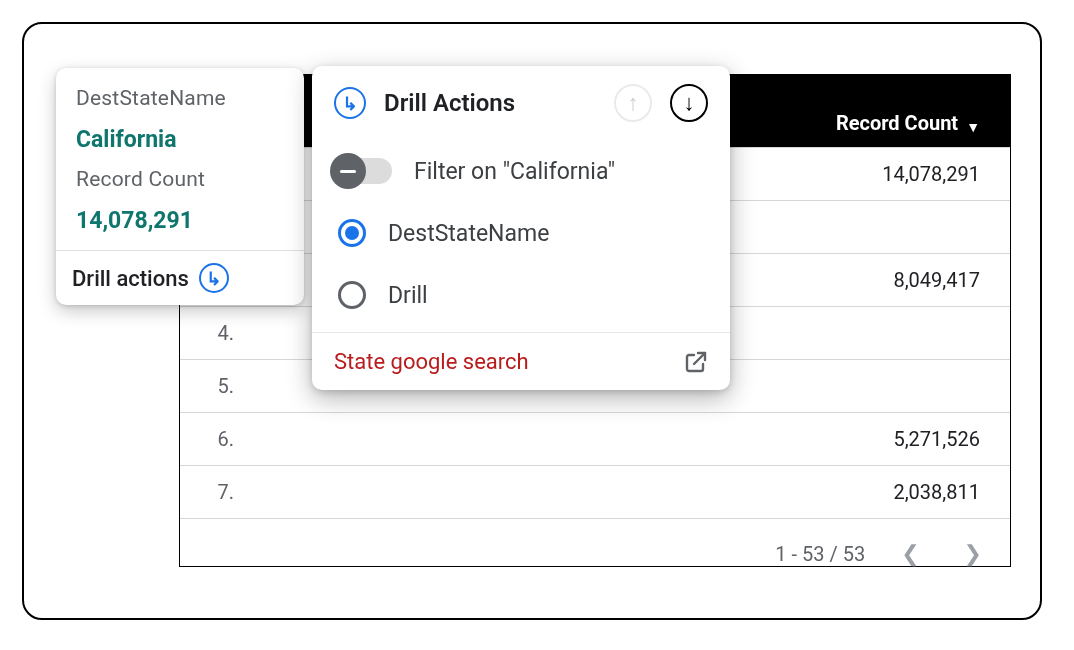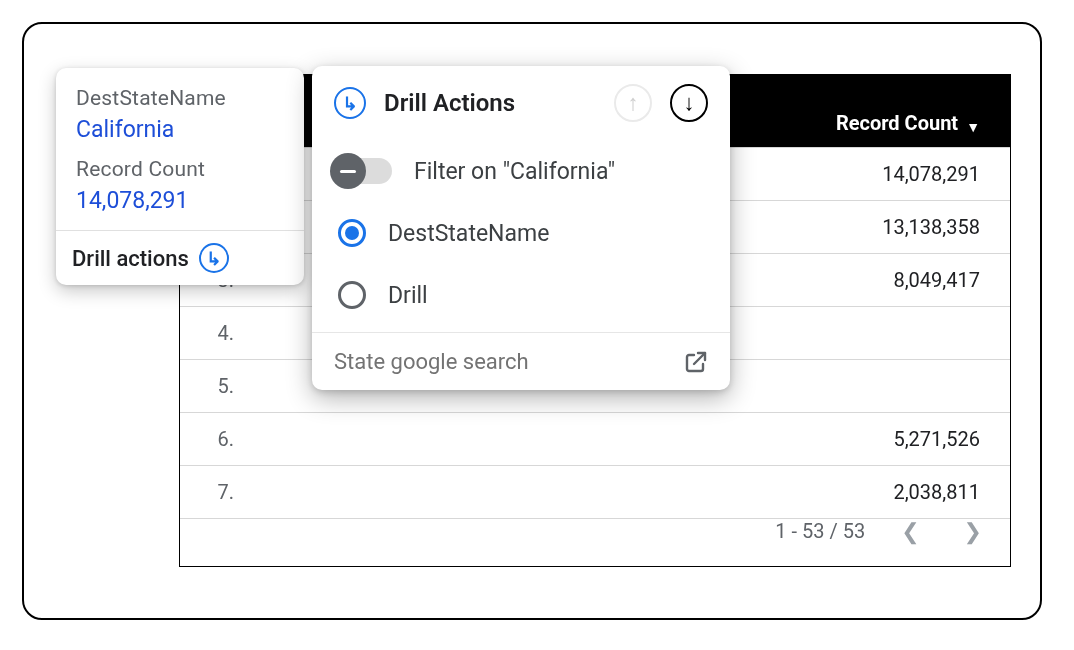--- a/index.html
+++ b/index.html
@@ -61,21 +61,21 @@
   .row .col-count {
     flex: 1;
     text-align: right;
     padding-right: 30px;
     font-weight: 400;
   }
 
   .pager {
     display: flex;
     height: 48px;
-    align-items: flex-start;
+    align-items: flex-end;
     justify-content: flex-end;
     gap: 28px;
     padding-right: 20px;
     border-top: 1px solid #d7d7d7;
     font-size: 20px;
     color: #5f6368;
   }
   .pager .chev {
     font-size: 22px;
     color: #9aa0a6;
@@ -90,21 +90,21 @@
     top: 44px;
     width: 248px;
     background: #fff;
     border-radius: 10px;
     box-shadow: 0 6px 18px rgba(0,0,0,0.22), 0 1px 4px rgba(0,0,0,0.15);
     overflow: hidden;
     z-index: 5;
   }
   .tooltip-body { padding: 18px 20px 16px 20px; }
   .tt-label { color: #5f6368; font-size: 21px; letter-spacing: 0.2px; }
-  .tt-value { color: #1d4ed8; font-size: 23px; font-weight: 400; margin-top: 6px; }
+  .tt-value { color: #0f766e; font-size: 23px; font-weight: 700; margin-top: 16px; }
   .tt-sep   { height: 14px; }
   .tooltip-foot {
     border-top: 1px solid #e0e0e0;
     padding: 12px 16px;
     display: flex;
     align-items: center;
     gap: 10px;
     font-size: 22px;
     font-weight: 500;
     color: #202124;
@@ -199,21 +199,21 @@
     background: #1a73e8;
   }
 
   .panel-foot {
     border-top: 1px solid #e6e6e6;
     padding: 16px 22px;
     display: flex;
     align-items: center;
     justify-content: space-between;
     font-size: 22px;
-    color: #737373;
+    color: #b91c1c;
   }
   .open-icon svg { display: block; }
 </style>
 </head>
 <body>
 
 <div class="outer">
 
   <div class="table-wrap">
     <div class="table-header">
@@ -226,21 +226,20 @@
     </div>
 
     <div class="row">
       <div class="col-index">1.</div>
       <div class="col-state"></div>
       <div class="col-count">14,078,291</div>
     </div>
     <div class="row">
       <div class="col-index">2.</div>
       <div class="col-state"></div>
-      <div class="col-count">13,138,358</div>
     </div>
     <div class="row">
       <div class="col-index">3.</div>
       <div class="col-state"></div>
       <div class="col-count">8,049,417</div>
     </div>
     <div class="row">
       <div class="col-index">4.</div>
       <div class="col-state"></div>
     </div>

